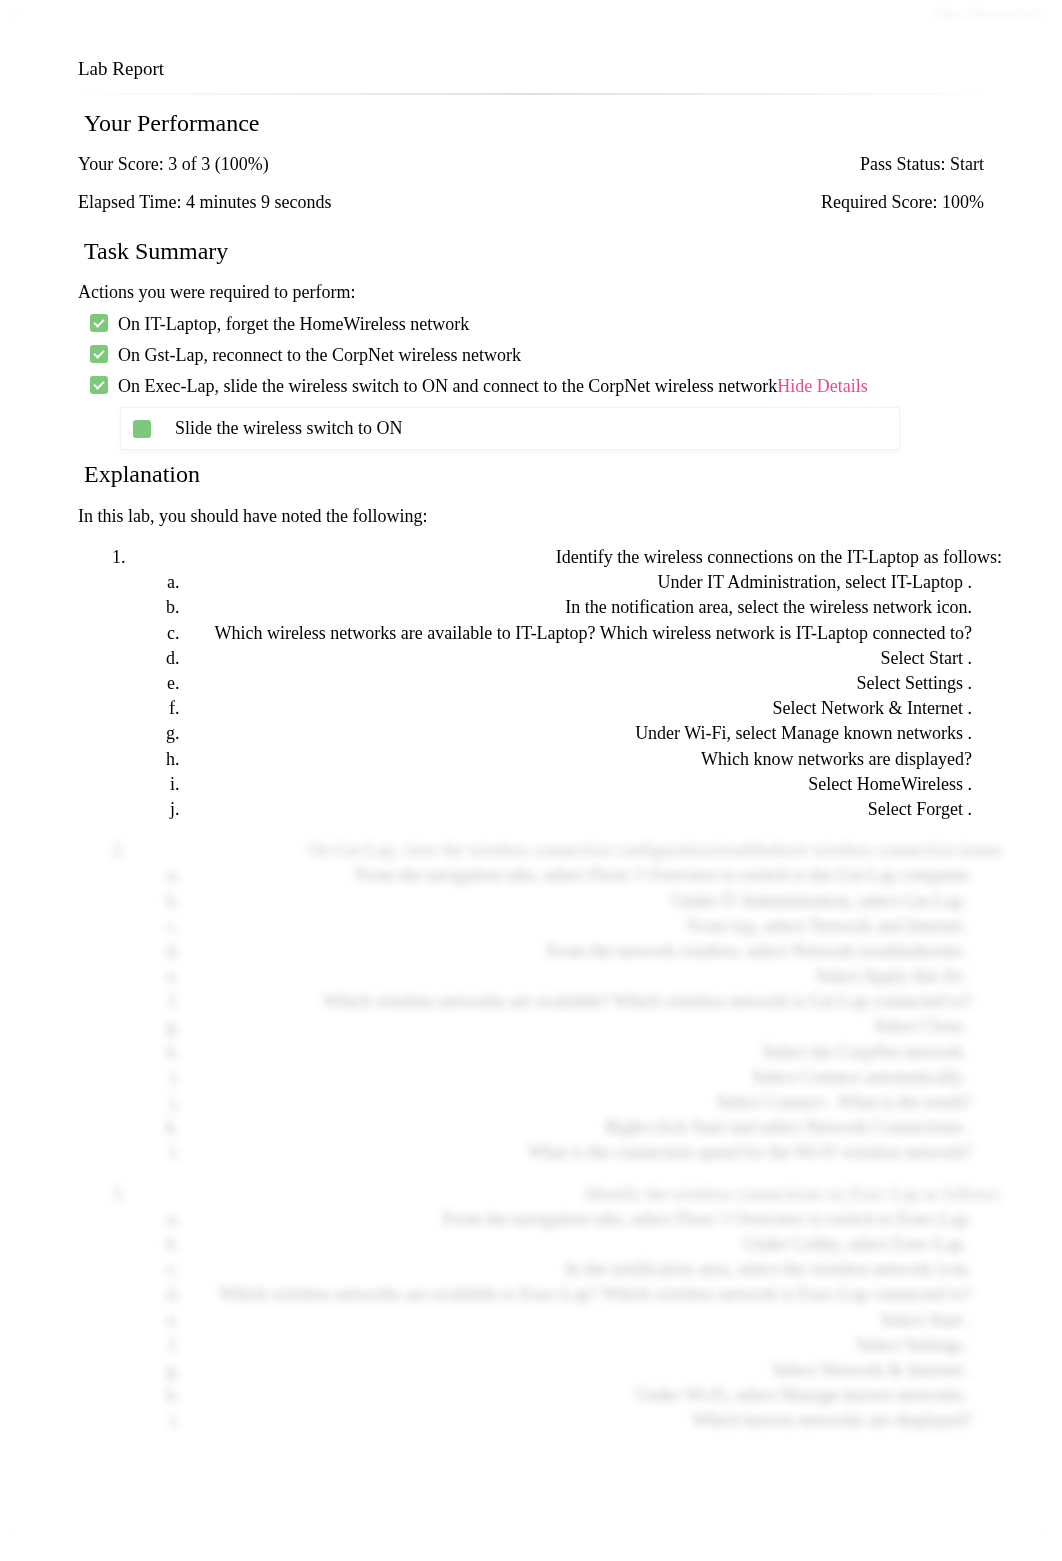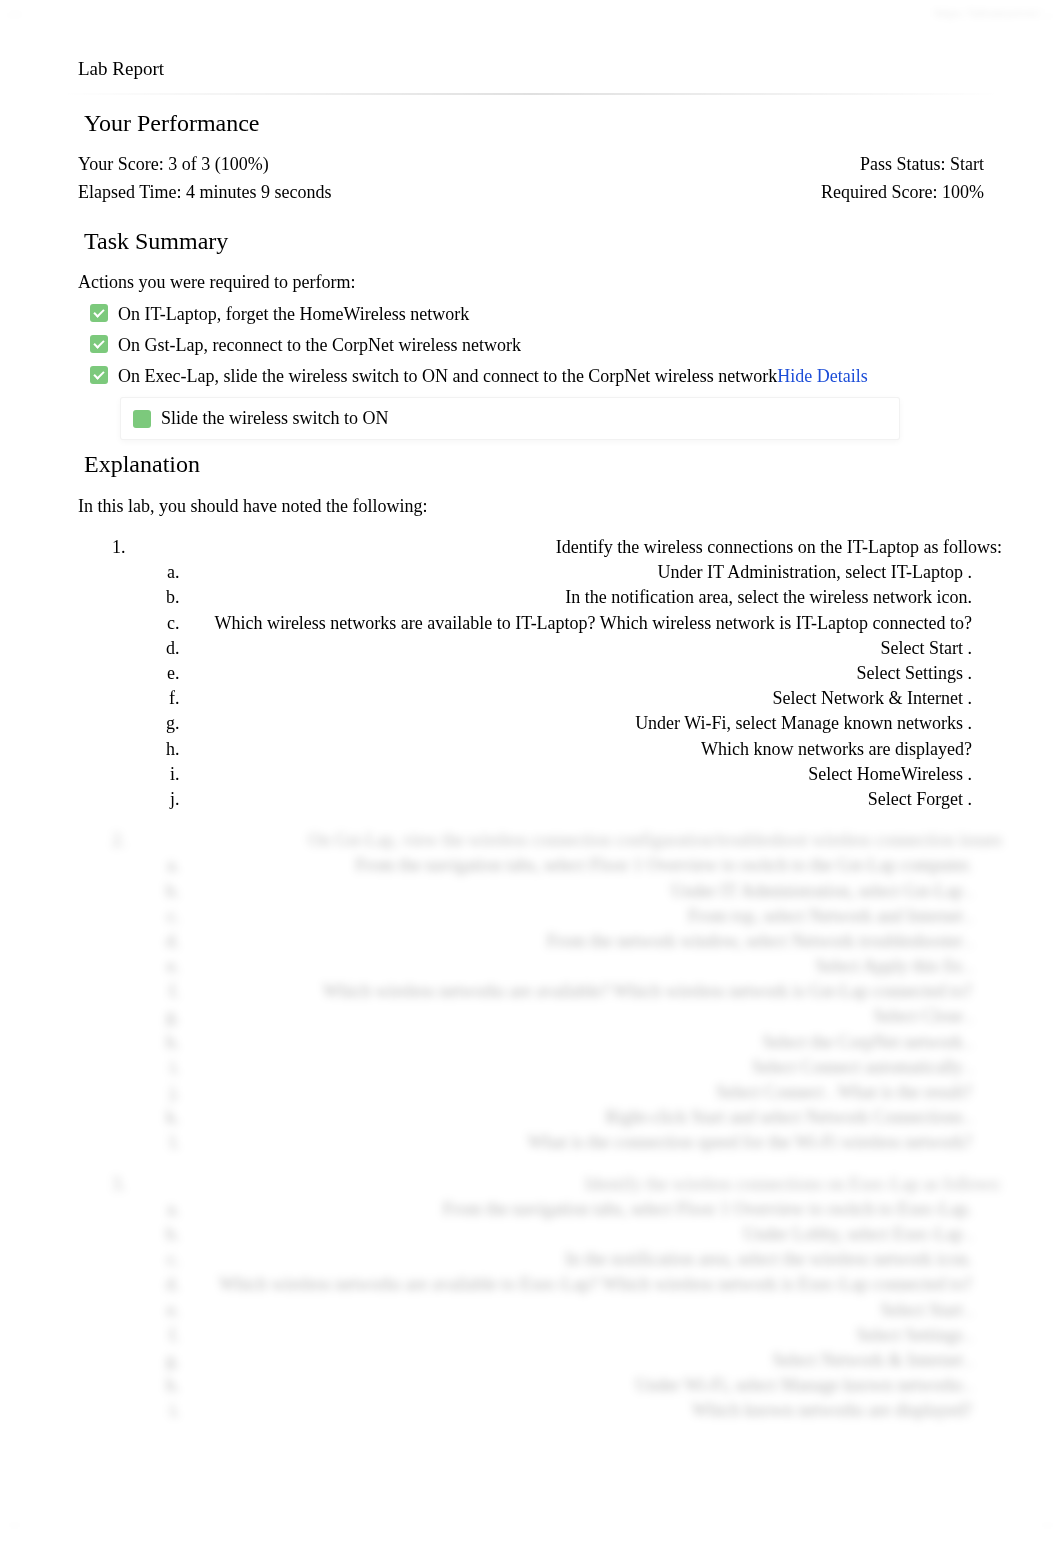--- a/index.html
+++ b/index.html
@@ -47,21 +47,21 @@
       font-size: 24px;
       font-weight: normal;
       margin: 8px 0 12px 24px;
     }
     .perf-grid {
       display: flex;
       justify-content: space-between;
       padding: 0 18px 0 18px;
       margin-bottom: 20px;
     }
-    .perf-col { display: flex; flex-direction: column; gap: 2px; }
+    .perf-col { display: flex; flex-direction: column; gap: 12px; }
     .perf-col.right { text-align: right; }
     .tasks-intro {
       padding-left: 18px;
       margin-bottom: 6px;
     }
     .task-list { list-style: none; padding-left: 30px; }
     .task-item {
       position: relative;
       padding-left: 28px;
       margin: 6px 0;
@@ -79,33 +79,33 @@
     .check-icon::after {
       content: '';
       position: absolute;
       left: 6px; top: 3px;
       width: 4px; height: 8px;
       border: solid #fff;
       border-width: 0 2px 2px 0;
       transform: rotate(45deg);
     }
     .hide-details-link {
-      color: #1d4ed8;
+      color: #ec4899;
       text-decoration: none;
     }
     .details-box {
       margin: 8px 0 8px 60px;
       background: #fff;
       border: 1px solid rgba(0,0,0,0.05);
       border-radius: 3px;
       padding: 8px 12px;
       box-shadow: 0 2px 6px rgba(0,0,0,0.04);
       display: flex;
       align-items: center;
-      gap: 10px;
+      gap: 24px;
       max-width: 780px;
     }
     .details-box .check-icon {
       position: static;
       flex-shrink: 0;
       background: #7cc97c;
     }
     .explanation-intro {
       padding-left: 18px;
       margin-bottom: 16px;

